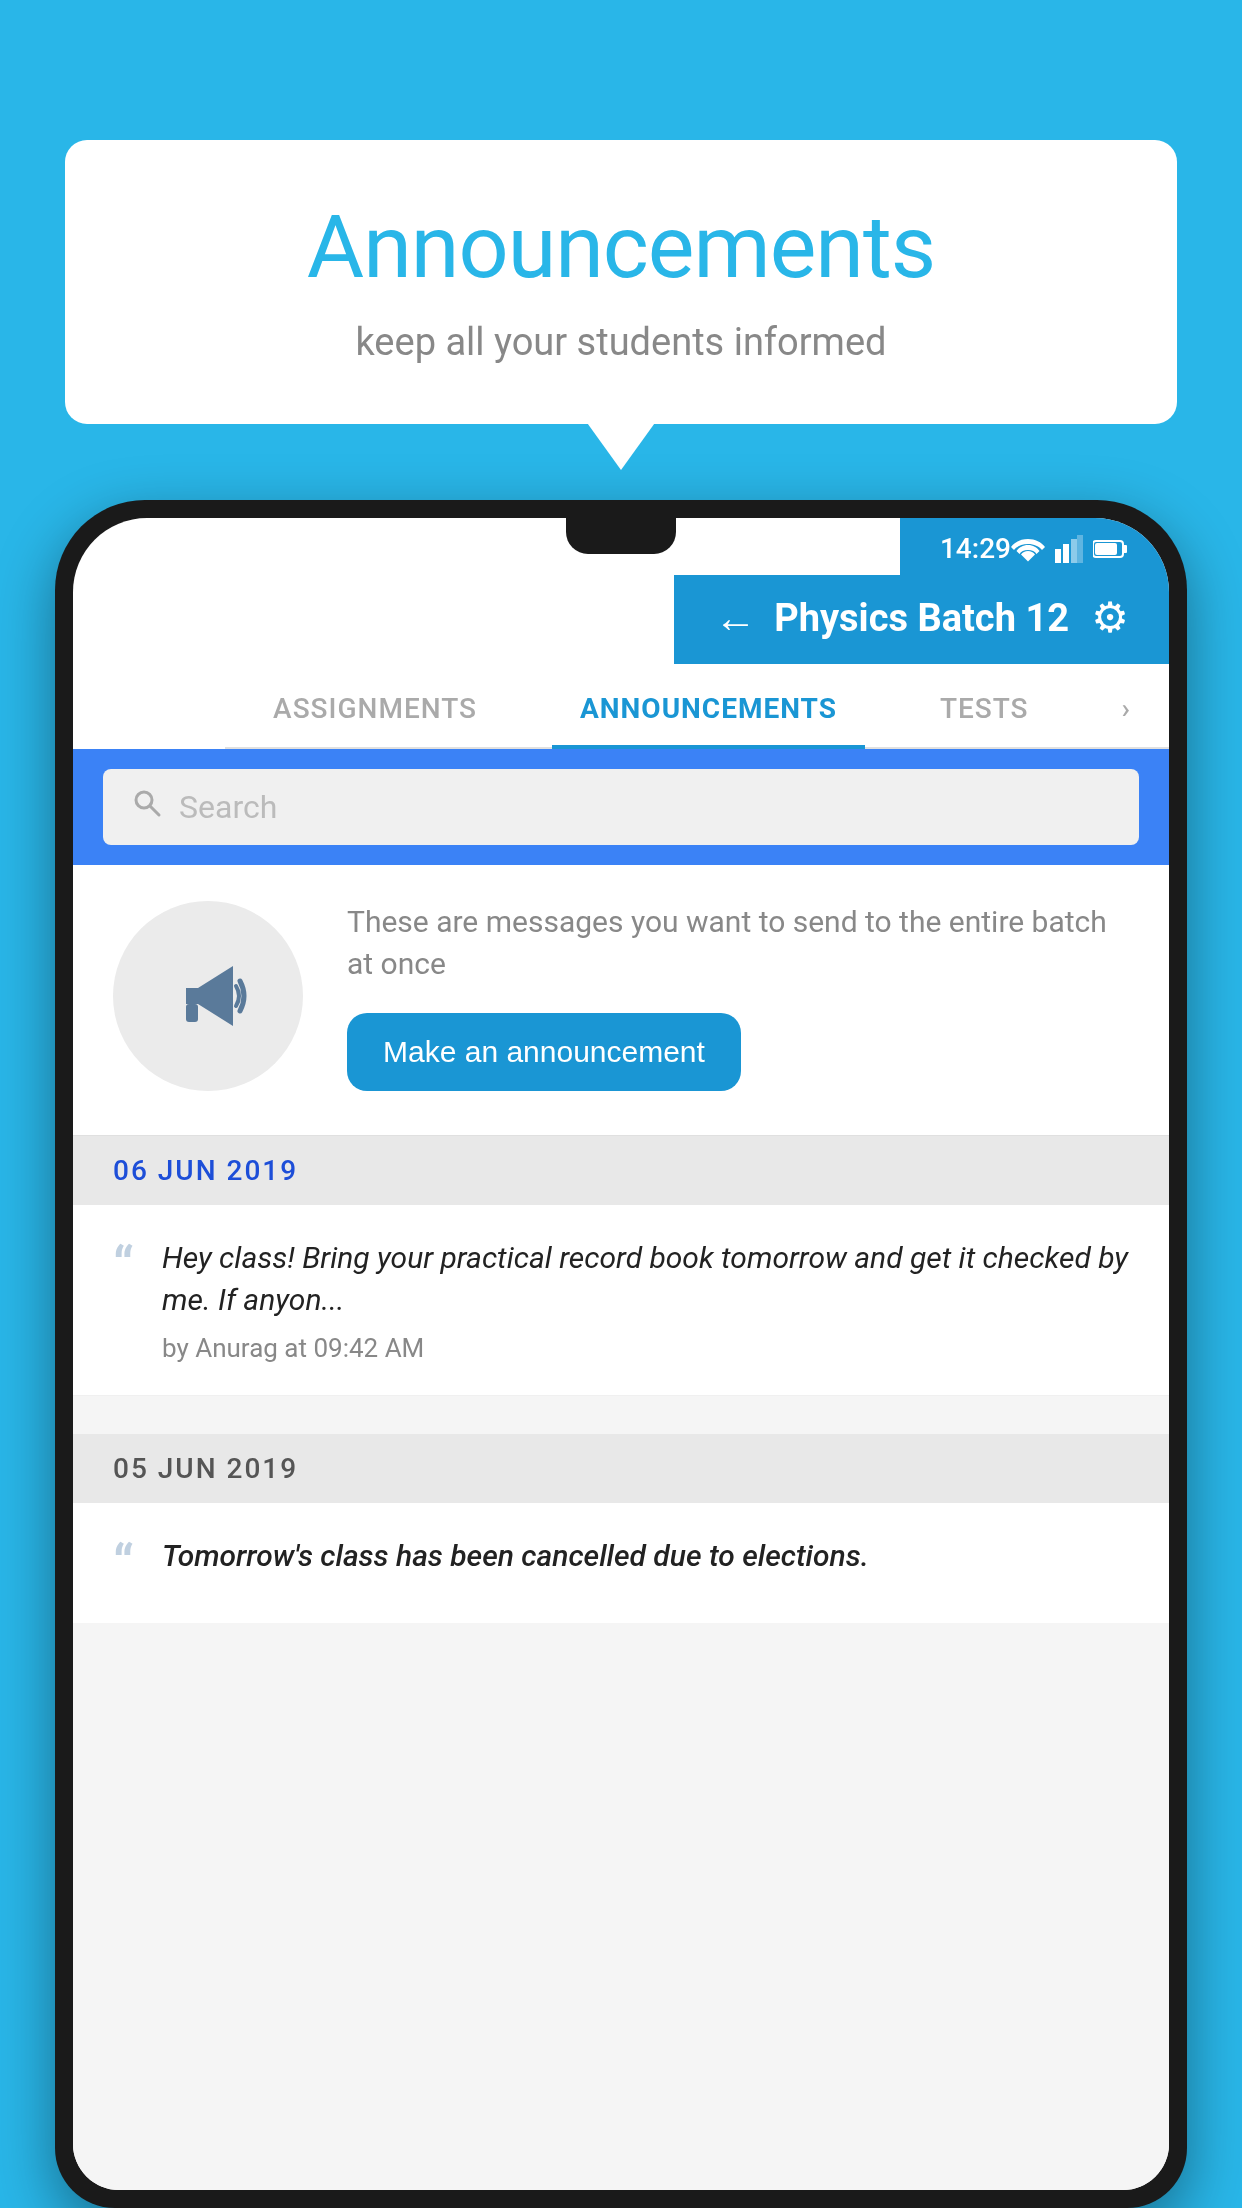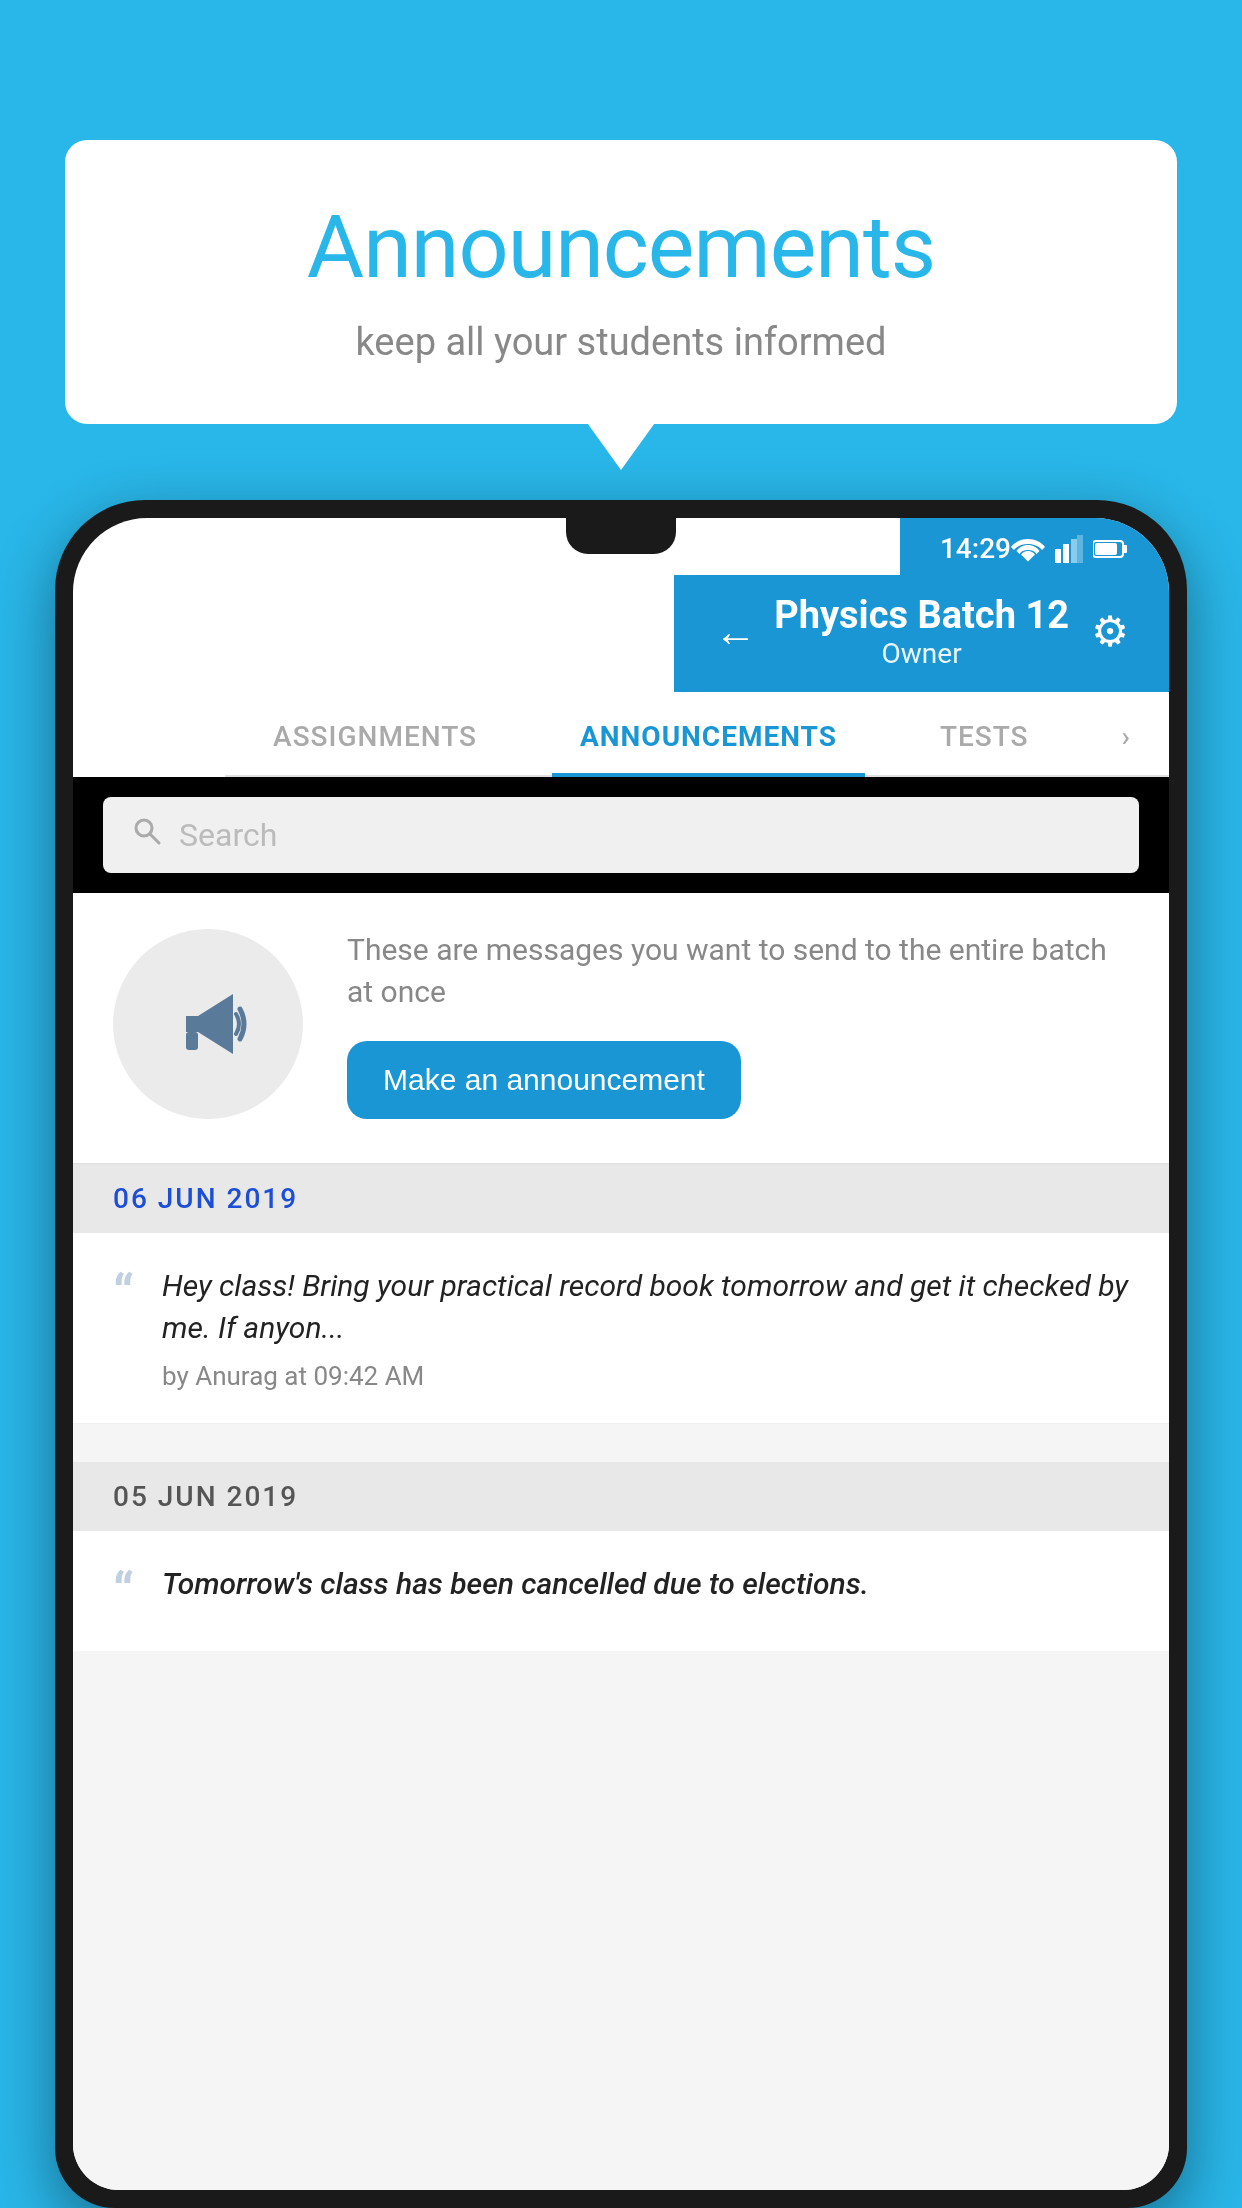--- a/index.html
+++ b/index.html
@@ -202,21 +202,21 @@
 
     
     .content {
       flex: 1;
       background: #f5f5f5;
       overflow: hidden;
     }
 
     
     .search-bar {
-      background: #000000;
+      background: #3b82f6;
       margin: 0;
       padding: 20px 30px;
     }
 
     .search-input {
       background: #f0f0f0;
       border-radius: 8px;
       display: flex;
       align-items: center;
       padding: 18px 28px;
@@ -387,21 +387,20 @@
           <rect x="30" y="6" width="4" height="8" rx="1" fill="white"></rect>
           <rect x="2" y="4" width="22" height="12" rx="2" fill="white"></rect>
         </svg>
       </div>
     </div>
 
     <div class="app-bar">
       <div class="app-bar-back">←</div>
       <div class="app-bar-title-group">
         <div class="app-bar-title">Physics Batch 12</div>
-        <div class="app-bar-subtitle">Owner</div>
       </div>
       <div class="app-bar-gear">⚙</div>
     </div>
 
     <div class="tabs">
       <div class="tab">ASSIGNMENTS</div>
       <div class="tab active">ANNOUNCEMENTS</div>
       <div class="tab">TESTS</div>
       <div class="tab tab-more">›</div>
     </div>

